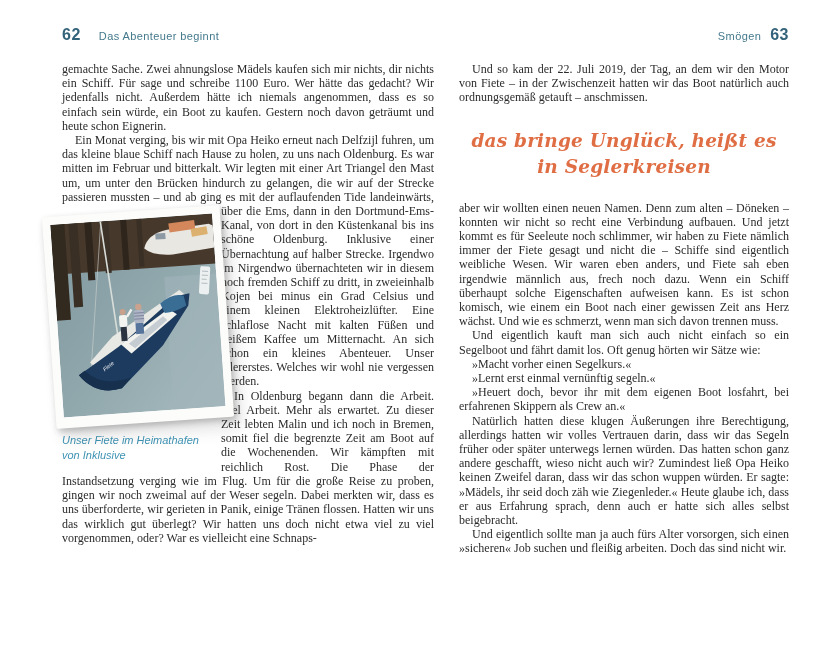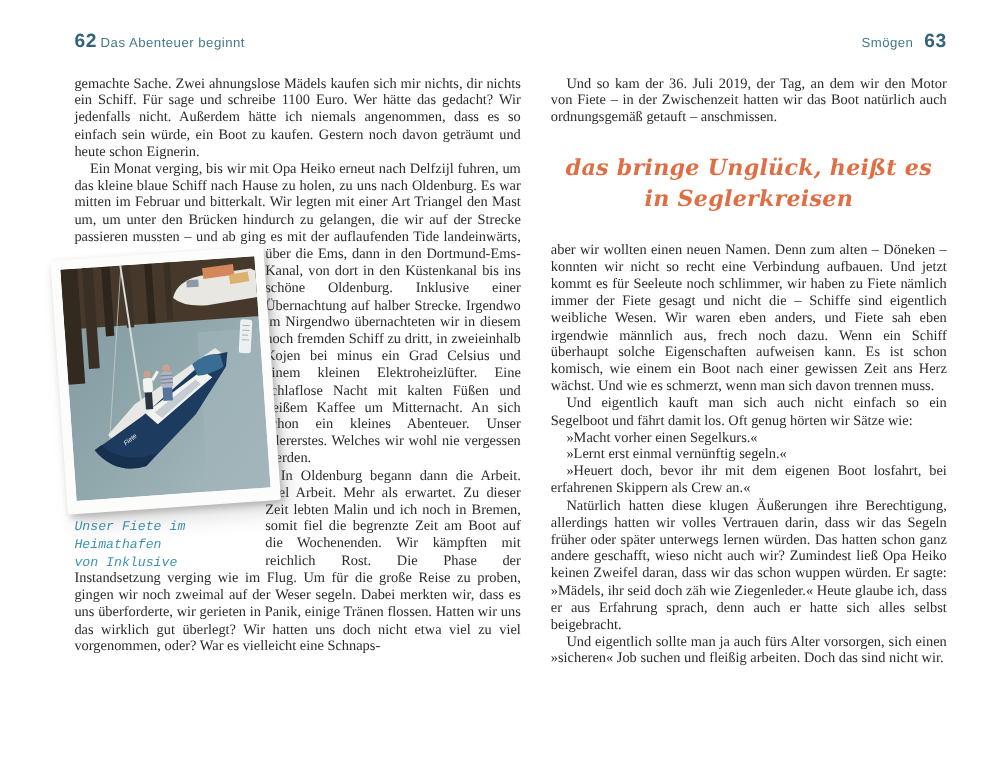--- a/index.html
+++ b/index.html
@@ -7,37 +7,37 @@
               font-family:"Liberation Serif", serif; }
   .spread { position:relative; width:833px; height:648px; background:#ffffff; }
 
   .page { position:absolute; top:26px; }
   .page-left  { left:62px;  width:372px; }
   .page-right { left:459px; width:330px; }
 
   .running-head { font-family:"Liberation Sans", sans-serif; font-size:11px;
                   color:#44798c; letter-spacing:0.4px; height:14px; }
   .running-head .pagenum { font-weight:bold; font-size:16px; color:#33637a; letter-spacing:0.5px; }
-  .running-head.left  .runtitle { margin-left:3px; }
+  .running-head.left  .runtitle { margin-left:18px; }
   .running-head.right { text-align:right; }
   .running-head.right .runtitle { margin-right:9px;margin-top:40px; }
 
   .body-text { margin-top:22px; font-size:12px; line-height:14.2px; color:#2b2b2b;
                text-align:justify; }
   p.para { margin:0; }
   p.indent { text-indent:13px; }
 
   
   .photo-float { display:block; float:left; width:159px; height:256px; margin:1px 0 0 0; }
   .polaroid { display:block; width:178px; margin-left:-13px; margin-top:6px;
               background:#fcfcfb; padding:8px 8px 11px 8px; border-radius:2px;
               transform:rotate(-4deg);
               box-shadow:2px 3px 6px rgba(60,60,60,.30), 7px 11px 16px rgba(60,60,60,.14); }
   .polaroid svg { display:block; width:162px; height:193px; }
-  .caption { display:block; margin-top:10px; font-family:Liberation Mono, monospace;
+  .caption { display:block; margin-top:10px; font-family:Liberation Sans, sans-serif;
              font-style:italic; font-size:11px; line-height:15px; color:#3e93b4;
              text-align:left; text-indent:0; }
 
   .quote { margin:23px 0 21px 0; text-align:center;
            font-family:"DejaVu Serif", serif; font-style:italic; font-weight:bold;
            font-size:18.5px; line-height:26px; color:#e06e44; letter-spacing:0.2px; }
 </style>
 </head>
 <body>
 
@@ -117,21 +117,21 @@
       <p class="para indent">In Oldenburg begann dann die Arbeit. Viel Arbeit. Mehr als erwartet. Zu dieser Zeit lebten Malin und ich noch in Bremen, somit fiel die begrenzte Zeit am Boot auf die Wochenenden. Wir kämpften mit reichlich Rost. Die Phase der Instandsetzung verging wie im Flug. Um für die große Reise zu proben, gingen wir noch zweimal auf der Weser segeln. Dabei merkten wir, dass es uns überforderte, wir gerieten in Panik, einige Tränen flossen. Hatten wir uns das wirklich gut überlegt? Wir hatten uns doch nicht etwa viel zu viel vorgenommen, oder? War es vielleicht eine Schnaps-</p>
     </div>
   </section>
 
   <section class="page page-right">
     <header class="running-head right">
       <span class="runtitle">Smögen</span><span class="pagenum">63</span>
     </header>
 
     <div class="body-text">
-      <p class="para indent">Und so kam der 36. Juli 2019, der Tag, an dem wir den Motor von Fiete – in der Zwischenzeit hatten wir das Boot natürlich auch ordnungsgemäß getauft – anschmissen.</p>
+      <p class="para indent">Und so kam der 22. Juli 2019, der Tag, an dem wir den Motor von Fiete – in der Zwischenzeit hatten wir das Boot natürlich auch ordnungsgemäß getauft – anschmissen.</p>
 
       <div class="quote">
         <div>das bringe Unglück, heißt es in Seglerkreisen</div>
       </div>
 
       <p class="para">aber wir wollten einen neuen Namen. Denn zum alten – Döneken – konnten wir nicht so recht eine Verbindung aufbauen. Und jetzt kommt es für Seeleute noch schlimmer, wir haben zu Fiete nämlich immer der Fiete gesagt und nicht die – Schiffe sind eigentlich weibliche Wesen. Wir waren eben anders, und Fiete sah eben irgendwie männlich aus, frech noch dazu. Wenn ein Schiff überhaupt solche Eigenschaften aufweisen kann. Es ist schon komisch, wie einem ein Boot nach einer gewissen Zeit ans Herz wächst. Und wie es schmerzt, wenn man sich davon trennen muss.</p>
       <p class="para indent">Und eigentlich kauft man sich auch nicht einfach so ein Segelboot und fährt damit los. Oft genug hörten wir Sätze wie:</p>
       <p class="para indent">»Macht vorher einen Segelkurs.«</p>
       <p class="para indent">»Lernt erst einmal vernünftig segeln.«</p>
       <p class="para indent">»Heuert doch, bevor ihr mit dem eigenen Boot losfahrt, bei erfahrenen Skippern als Crew an.«</p>

